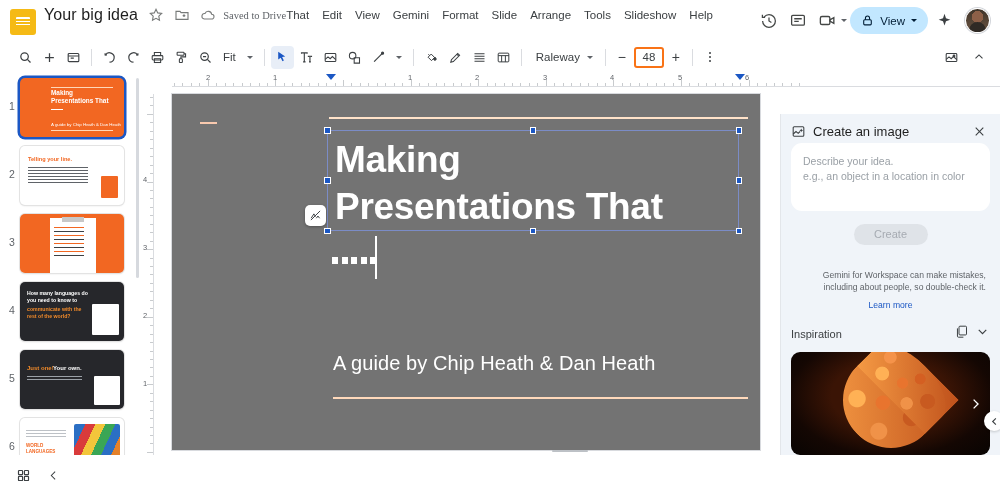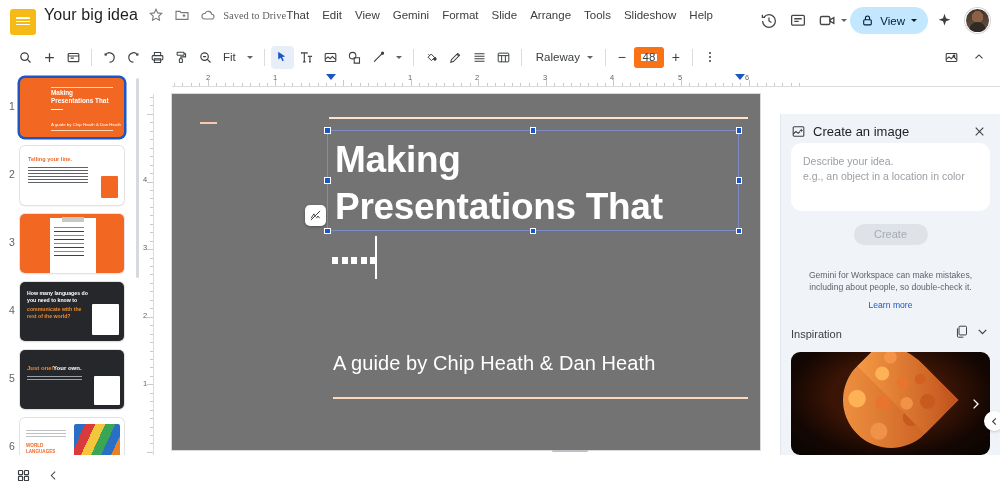--- a/index.html
+++ b/index.html
@@ -69,21 +69,21 @@
   }
   .tb { width: 23px; height: 23px; border-radius: 4px; display: flex; align-items: center; justify-content: center; cursor: pointer; flex: 0 0 auto; }
   .tb.active { background: #e8eef7; }
   .tb-sep { width: 1px; height: 17px; background: #dadce0; margin: 0 5px; flex: 0 0 auto; }
   .tb-text { font-size: 11.5px; color: #3c4043; padding: 0 5px; cursor: pointer; white-space: nowrap; }
   .tb-caret { width: 16px; height: 20px; display: flex; align-items: center; justify-content: center; cursor: pointer; flex: 0 0 auto; }
   .font-sel { display: flex; align-items: center; gap: 7px; padding: 0 6px 0 8px; cursor: pointer; }
   .font-sel .fname { font-size: 11.5px; color: #3c4043; }
   .fsize-grp { display: flex; align-items: center; gap: 2px; }
   .fsize-box {
-    width: 30px; height: 21px; border: 7px solid #f97316; border-radius: 3px;
+    width: 30px; height: 21px; border: 2px solid #f97316; border-radius: 3px;
     font-size: 11.5px; color: #3c4043; display: flex; align-items: center; justify-content: center;
   }
   .circ-btn { width: 20px; height: 20px; display: flex; align-items: center; justify-content: center; cursor: pointer; border-radius: 50%; }
   .toolbar-right { margin-left: auto; display: flex; align-items: center; gap: 4px; }
 
   
   .body { flex: 1 1 auto; display: flex; min-height: 0; position: relative; }
 
   
   .filmstrip {
@@ -165,21 +165,21 @@
   .gp-title { font-size: 13px; color: #1f1f1f; flex: 1 1 auto; }
   .gp-x { width: 22px; height: 22px; display: flex; align-items: center; justify-content: center; cursor: pointer; border-radius: 50%; }
   .gp-input {
     height: 79px; background: #fff; border-radius: 11px; padding: 11px 12px;
     font-size: 10.5px; color: #9aa0a6; line-height: 1.45; cursor: text; white-space: pre-line;
   }
   .gp-create {
     width: 74px; height: 25px; margin: 13px auto 0; background: #dfe3e8; border-radius: 13px;
     display: flex; align-items: center; justify-content: center; font-size: 11px; color: #a6abb2; cursor: pointer;
   }
-  .gp-note { font-size: 8.6px; color: #5f6368; text-align: center; line-height: 1.45; margin-top: 24px; padding: 0 4px; }
+  .gp-note { font-size: 8.6px; color: #5f6368; text-align: right; line-height: 1.45; margin-top: 24px; padding: 0 4px; }
   .gp-learn { font-size: 8.6px; color: #1a56c4; text-align: center; margin-top: 7px; cursor: pointer; }
   .gp-insp-head { display: flex; align-items: center; margin-top: 14px; height: 22px; gap: 6px; }
   .gp-insp-title { font-size: 11px; color: #3c4043; flex: 1 1 auto; }
   .gp-img {
     margin-top: 9px; height: 126px; border-radius: 9px; position: relative; overflow: hidden;
     background: radial-gradient(ellipse at 50% 42%, #3a1405 0 42%, #140703 72%, #080402 100%);
   }
   .heart { position: absolute; left: 50%; top: 46%; transform: translate(-50%,-50%) rotate(-45deg); width: 96px; height: 96px; }
   .heart i, .heart b {
     position: absolute; width: 96px; height: 96px; border-radius: 50% 50% 0 0;

